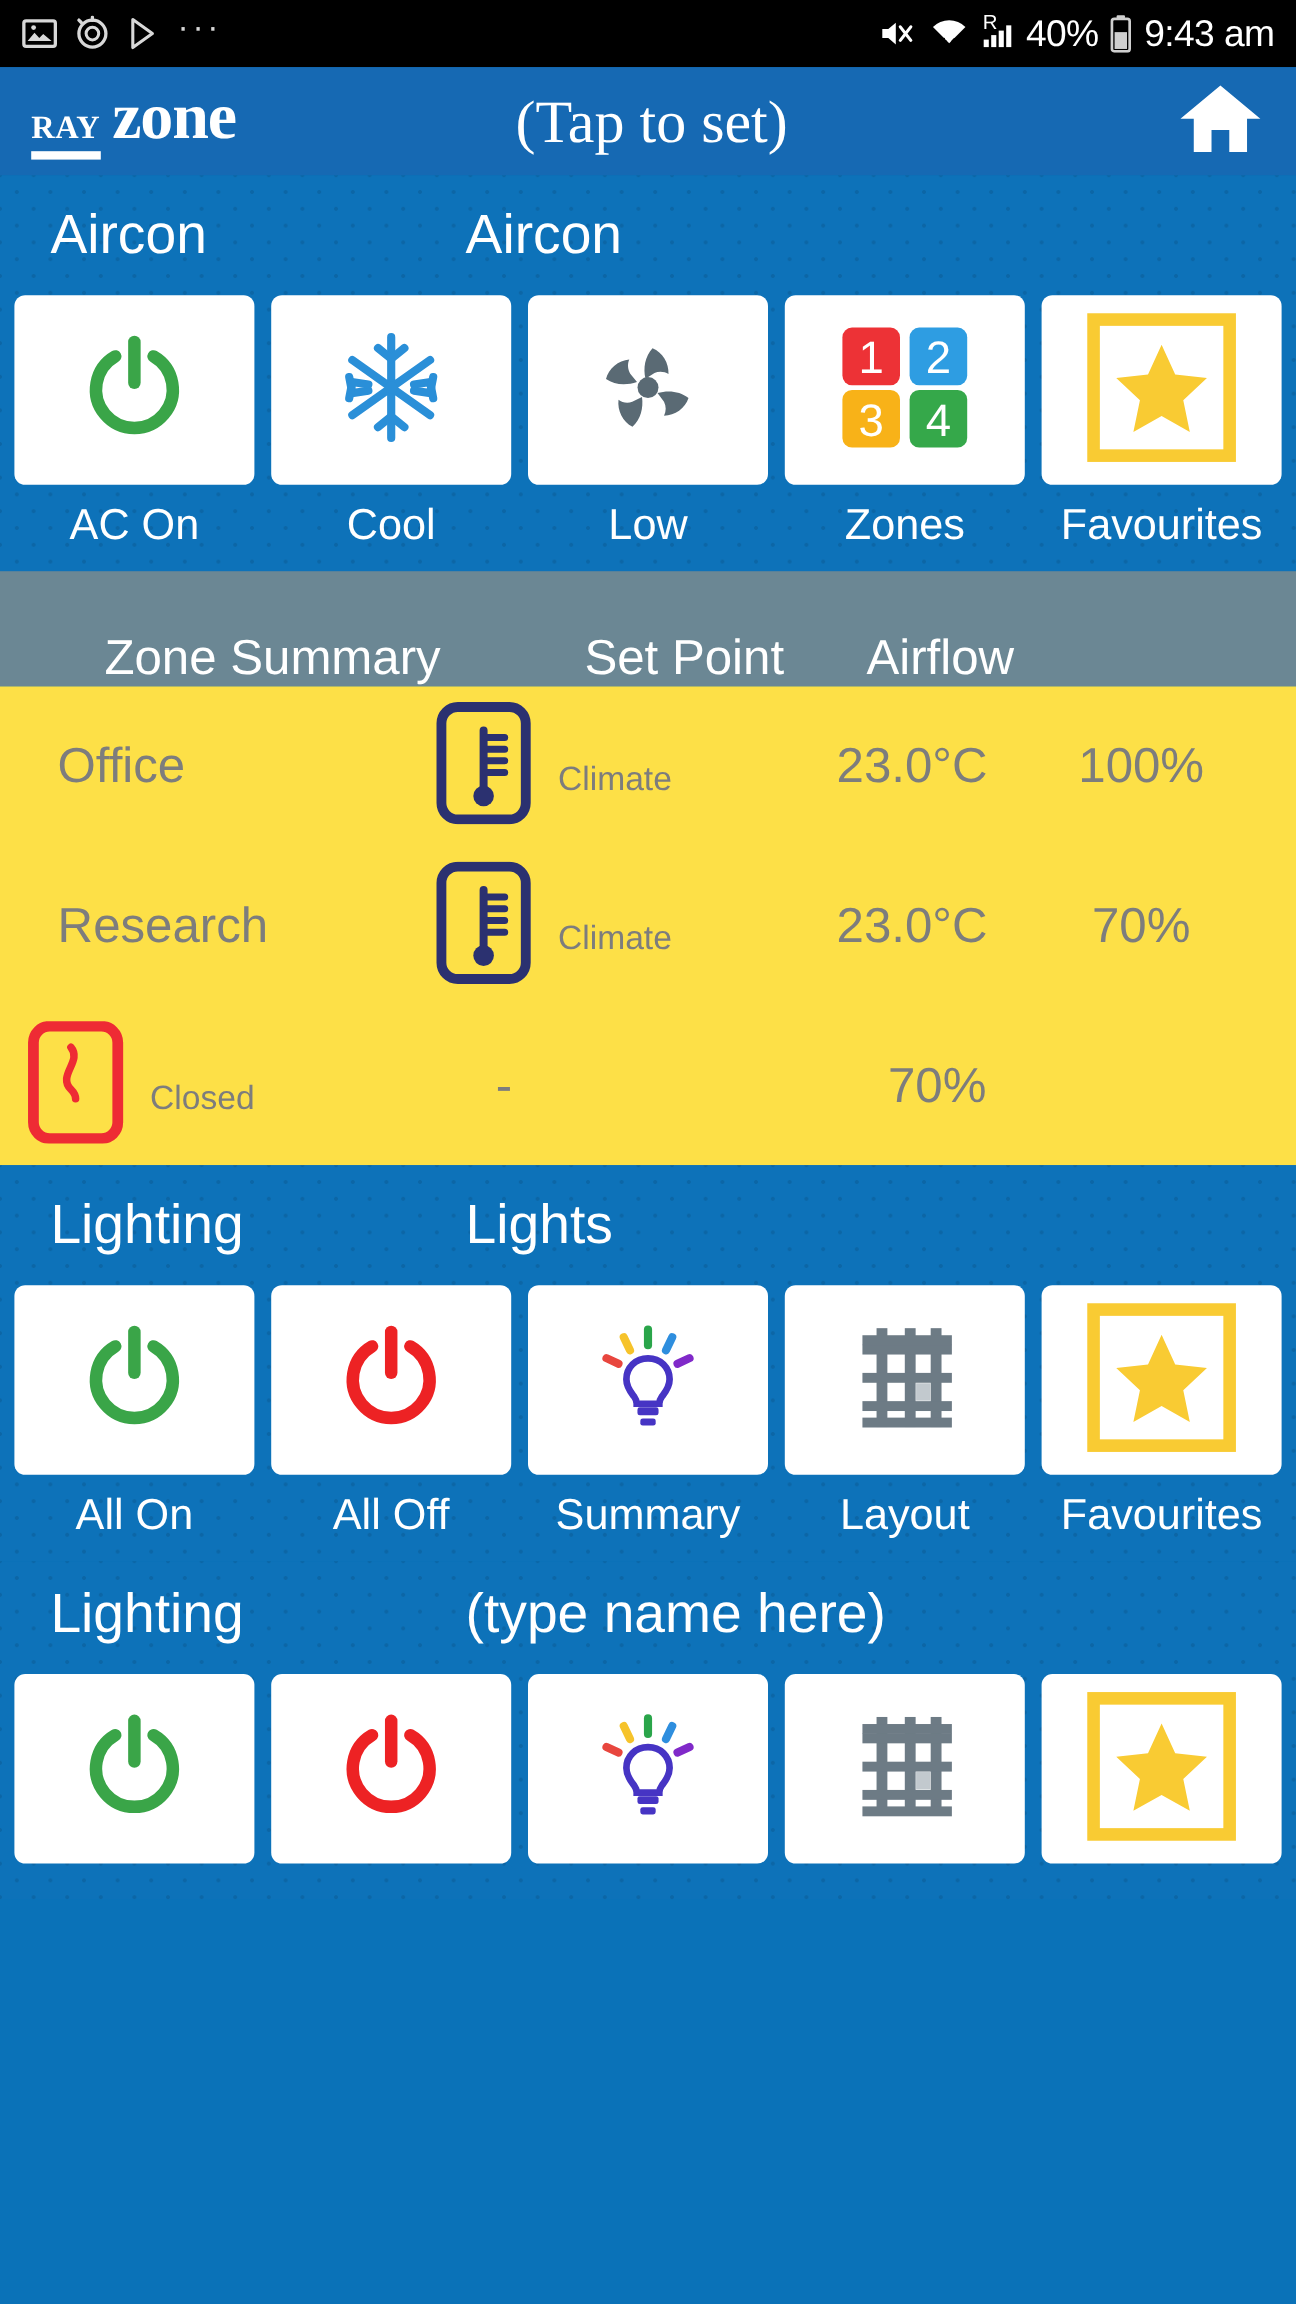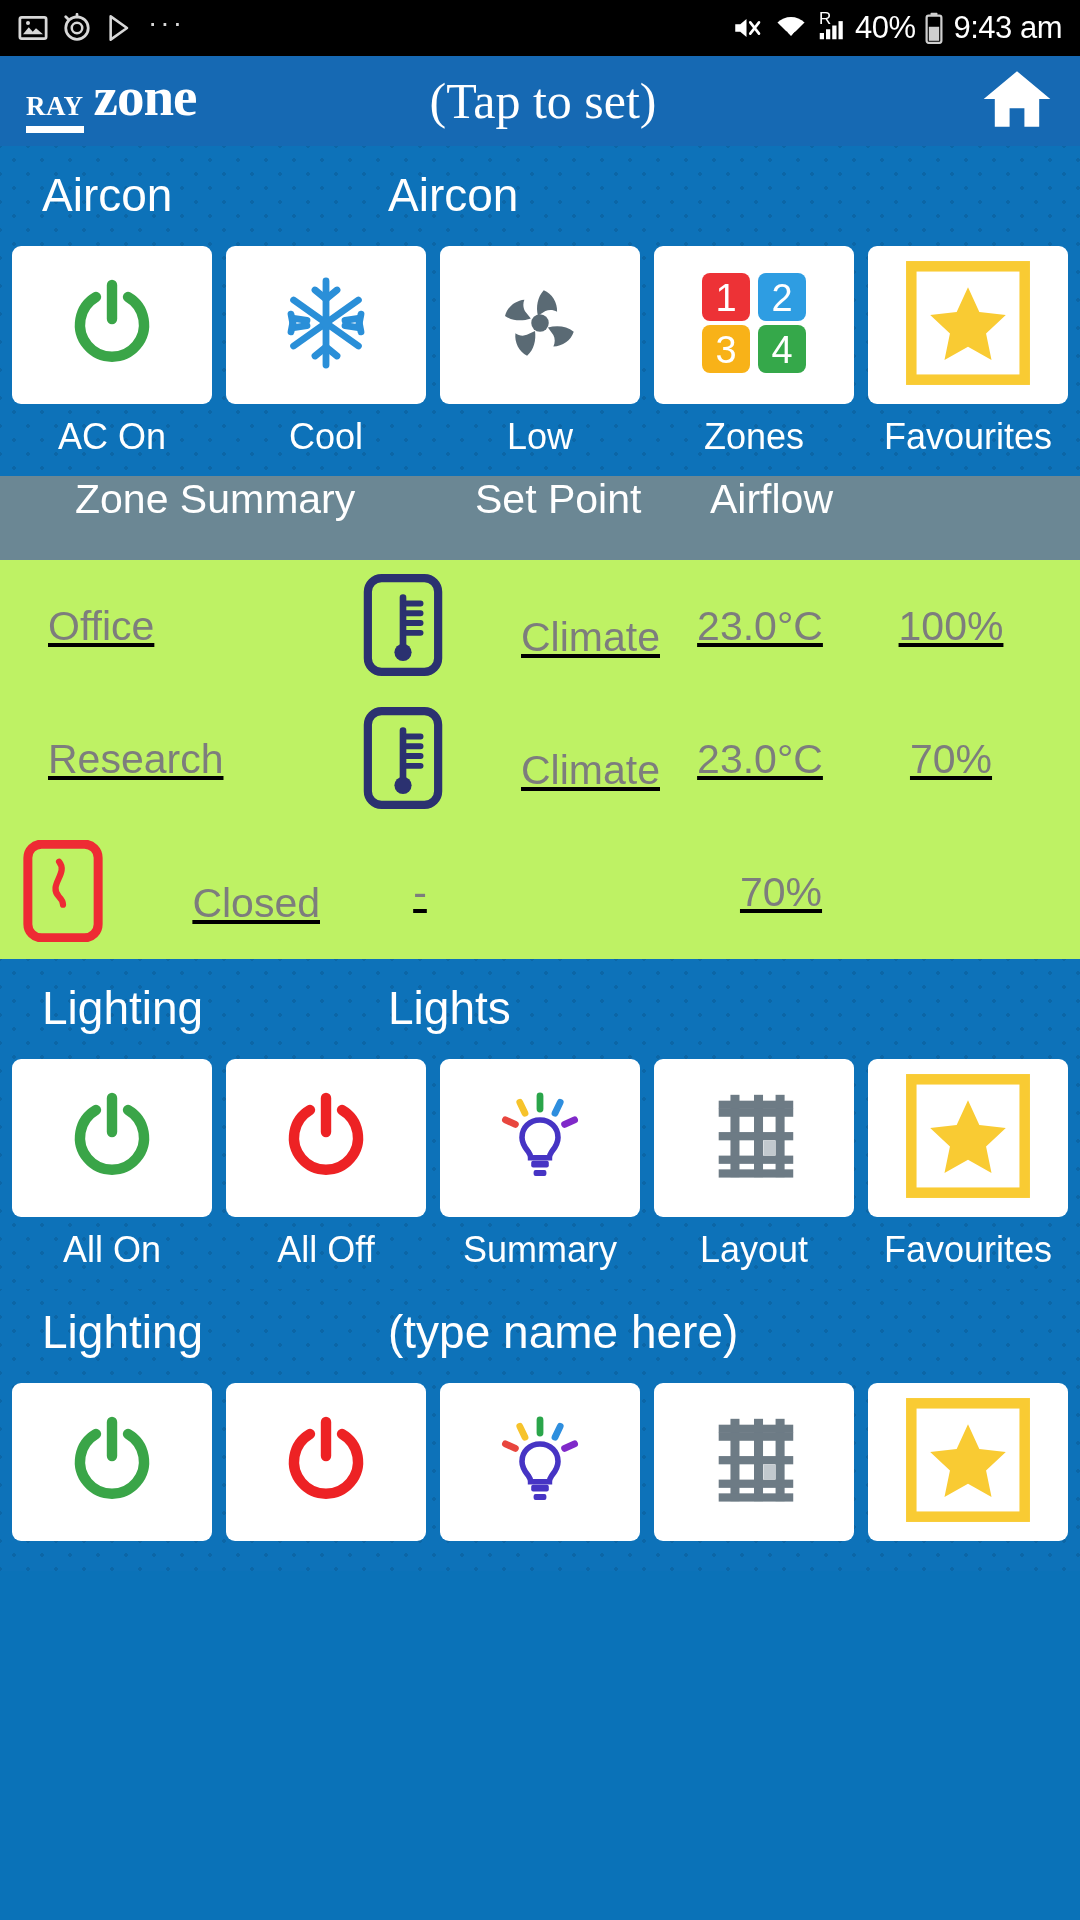--- a/index.html
+++ b/index.html
@@ -59,32 +59,32 @@
   .tile-row{ display:flex; padding:0 12px; gap:14px; }
   .tile-cell{ flex:1; display:flex; flex-direction:column; align-items:center; }
   .tile{
     width:100%; height:158px; background:#fff; border-radius:9px;
     display:flex; align-items:center; justify-content:center;
   }
   .tile-label{ color:#fff; font-size:36px; margin-top:12px; white-space:nowrap; }
 
   
   .table-head{
-    background:#6b8794; height:84px; display:flex; align-items:flex-start;
-    color:#fff; font-size:41px;
+    background:#6b8794; height:96px; display:flex; align-items:flex-end;
+    color:#fff; font-size:41px;padding-left:12px;
   }
   .th-zone{ margin-left:75px; width:300px; }
   .th-sp{ margin-left:100px; width:180px; }
   .th-af{ margin-left:55px; }
 
-  .table-body{ background:#bef264;text-decoration:underline; }
+  .table-body{ background:#fde047; }
   .trow{ height:133px; display:flex; align-items:center; }
   .td-name{ width:340px; padding-left:48px; color:#7d7d7d; font-size:41px; }
   .td-ico{ width:125px; display:flex; justify-content:center; }
-  .td-state{ width:195px; color:#7d7d7d; font-size:41px; text-align:right;margin-top:21px; }
+  .td-state{ width:195px; color:#7d7d7d; font-size:28px; text-align:left;margin-top:21px; }
   .td-temp{ width:200px; color:#7d7d7d; font-size:41px; text-align:center; }
   .td-air{ flex:1; color:#7d7d7d; font-size:41px; text-align:center; padding-right:38px; }
 
   .zero-pad{ padding-top:0; }
 </style>
 </head>
 <body>
 
 <div class="statusbar">
   <div class="sb-left">

